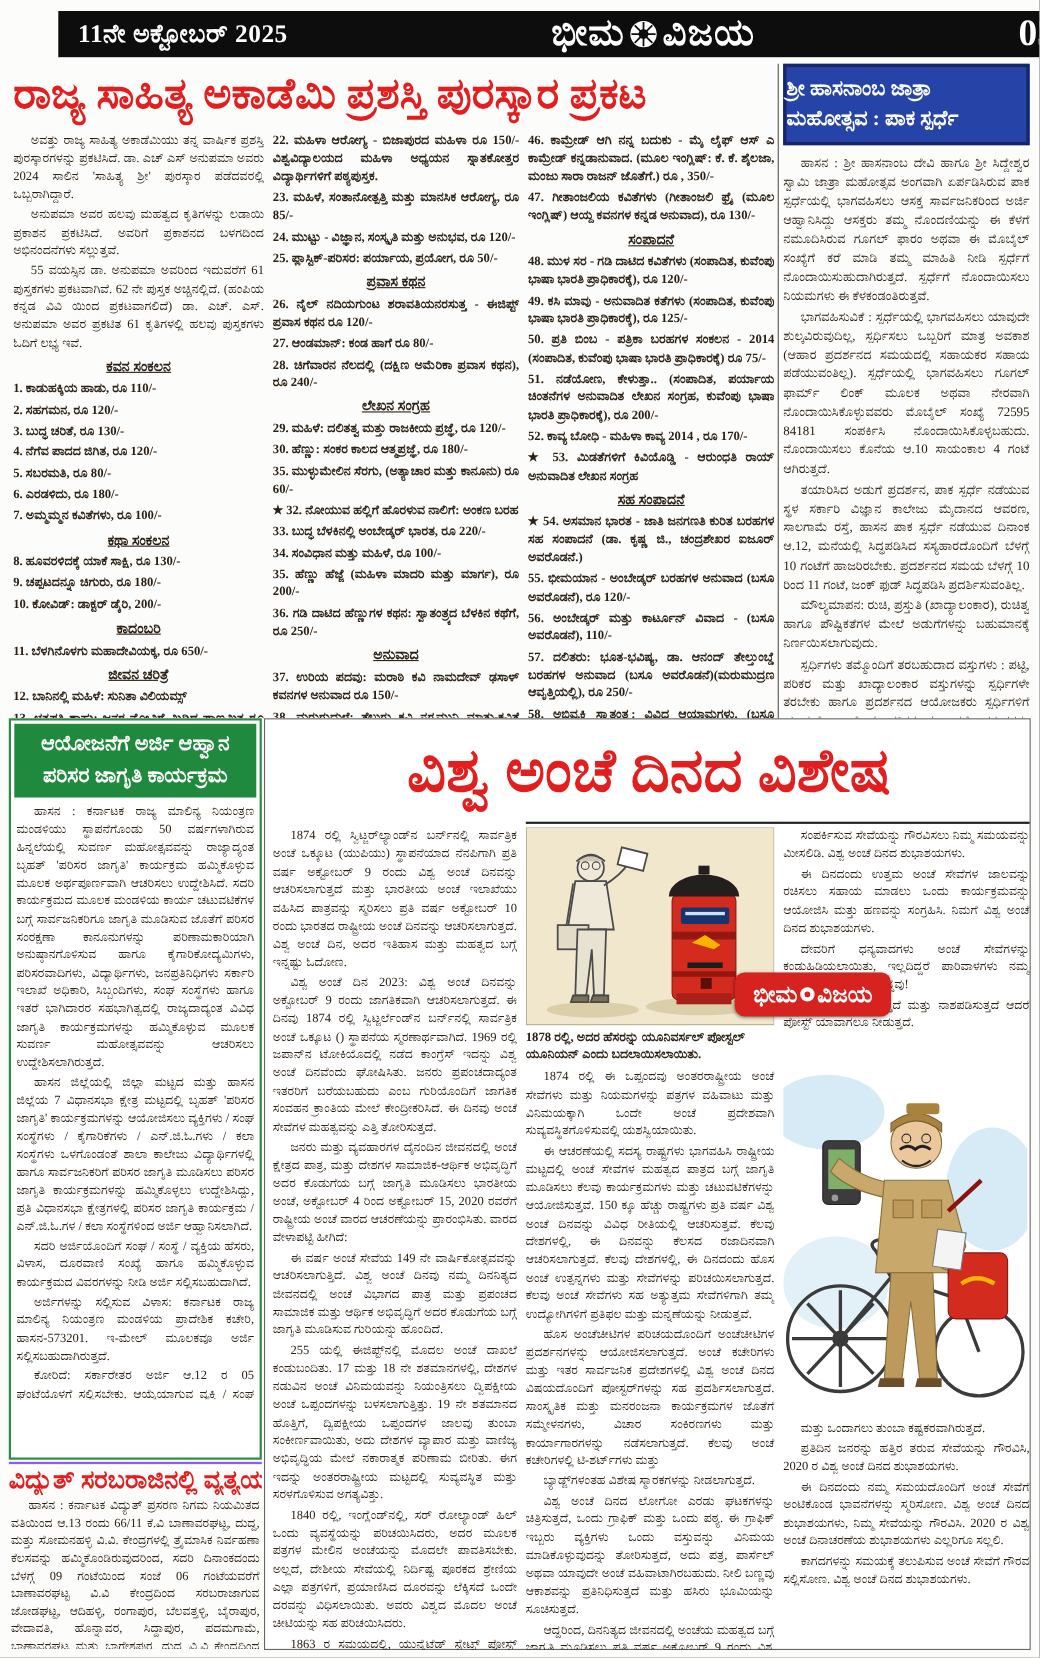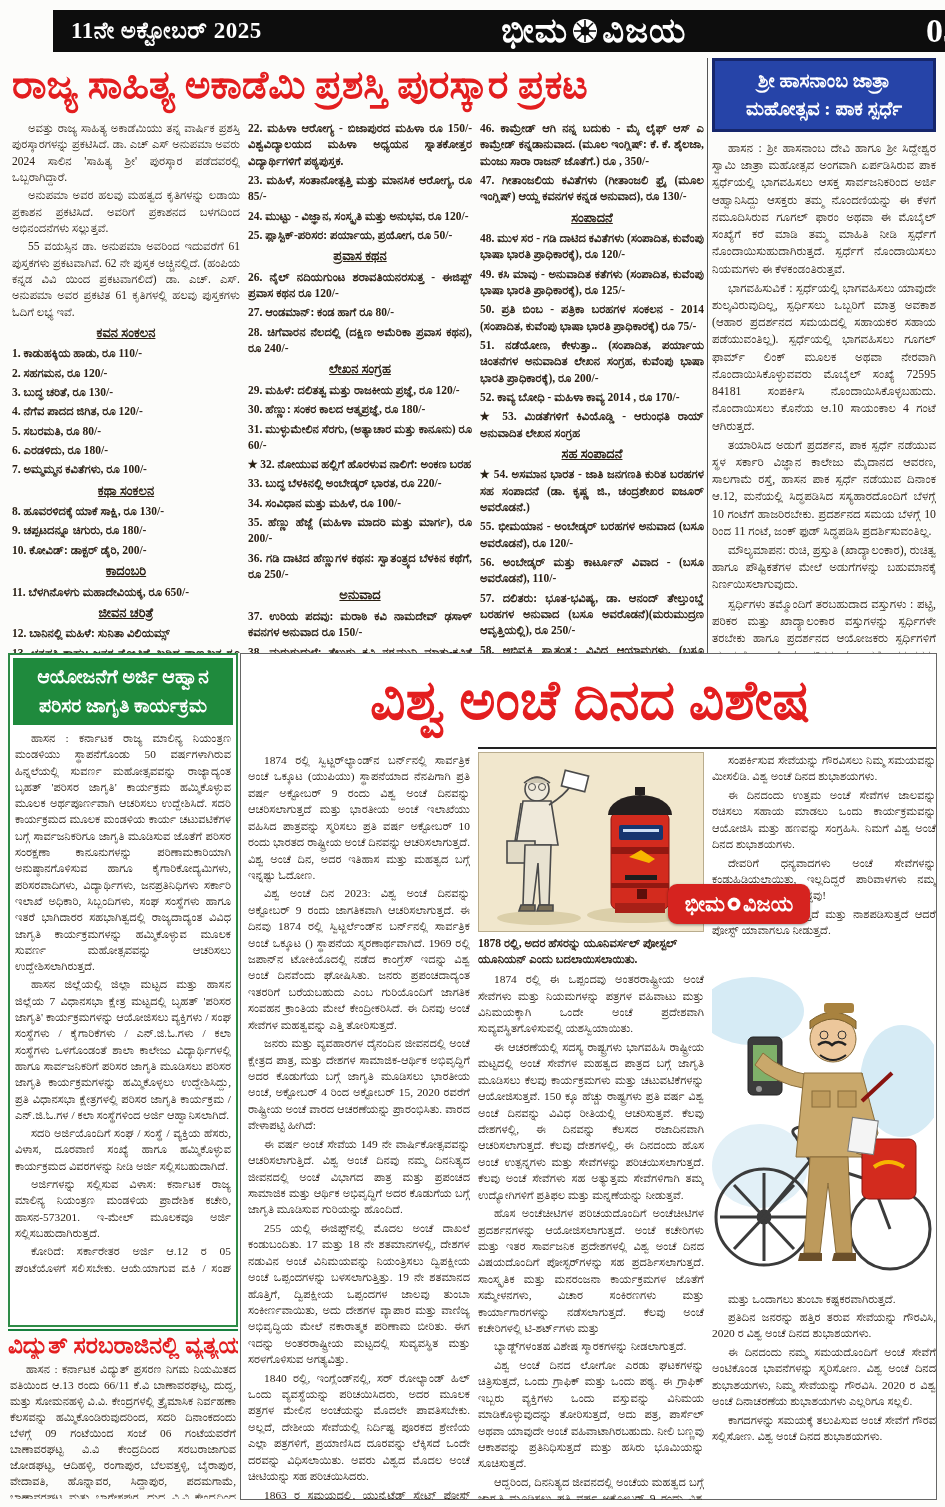--- a/index.html
+++ b/index.html
@@ -16,31 +16,31 @@
             font-weight:bold;white-space:nowrap;overflow:hidden;display:flex;align-items:center;}
   .col{position:absolute;top:120px;height:533px;overflow:hidden;font-size:11.5px;line-height:1.42;}
   .col1{left:12px;width:228px;} .col2{left:248px;width:224px;} .col3{left:480px;width:224px;}
   .vrule{position:absolute;background:#555;width:1px;}
   .b-p{text-indent:16px;text-align:justify;margin:0 0 2px;}
   .b-h{text-align:center;font-weight:bold;text-decoration:underline;font-size:13px;margin:4px 0 3px;}
   .b-li{text-align:justify;font-weight:600;margin:0 0 3px;}
   
   .hasanbox{position:absolute;left:712px;top:58px;width:224px;height:74px;background:#2644a8;
             border:3px solid #16266b;box-sizing:border-box;color:#fff;display:flex;flex-direction:column;
-            align-items:center;justify-content:center;font-weight:bold;font-size:19px;line-height:1.45;}
+            align-items:flex-start;justify-content:center;font-weight:bold;font-size:19px;line-height:1.45;}
   .hasanbody{position:absolute;left:712px;top:140px;width:224px;height:514px;overflow:hidden;
              font-size:11.8px;line-height:1.46;}
   
   .greenwrap{position:absolute;left:8px;top:653px;width:230px;height:674px;border:2px solid #2e8b46;
              box-sizing:border-box;background:#fff;}
   .greenhead{margin:3px;background:#1f8a3d;color:#fff;text-align:center;font-weight:bold;font-size:19px;
              line-height:1.5;padding:5px 2px;}
   .greenbody{padding:2px 5px;font-size:11.4px;line-height:1.43;height:540px;overflow:hidden;}
   
-  .vidyut{position:absolute;left:8px;top:1329px;width:230px;height:178px;border-top:2px solid #15803d;
+  .vidyut{position:absolute;left:8px;top:1329px;width:230px;height:178px;border-top:2px solid #8b5cf6;
           box-sizing:border-box;padding-top:2px;}
   .vidyuthead{color:#e31e1f;font-size:23px;font-weight:bold;text-align:center;white-space:nowrap;overflow:hidden;}
   .vidyutbody{font-size:11.3px;line-height:1.42;height:138px;overflow:hidden;padding:2px 2px 0 2px;}
   
   .postbox-area{position:absolute;left:240px;top:653px;width:697px;height:847px;border:1px solid #666;
                 box-sizing:border-box;background:#fff;}
   .posthead{position:absolute;left:245px;top:658px;width:690px;height:86px;color:#e31e1f;font-size:55px;
             font-weight:bold;text-align:center;white-space:nowrap;overflow:hidden;line-height:86px;}
   .headrule{position:absolute;left:478px;top:747px;width:458px;height:2px;background:#222;}
   .pcol{position:absolute;top:752px;height:748px;overflow:hidden;font-size:11.4px;line-height:1.44;}
@@ -104,21 +104,21 @@
       <div class="b-li">23. ಮಹಿಳೆ, ಸಂತಾನೋತ್ಪತ್ತಿ ಮತ್ತು ಮಾನಸಿಕ ಆರೋಗ್ಯ, ರೂ 85/-</div>
       <div class="b-li">24. ಮುಟ್ಟು - ವಿಜ್ಞಾನ, ಸಂಸ್ಕೃತಿ ಮತ್ತು ಅನುಭವ, ರೂ 120/-</div>
       <div class="b-li">25. ಪ್ಲಾಸ್ಟಿಕ್-ಪರಿಸರ: ಪರ್ಯಾಯ, ಪ್ರಯೋಗ, ರೂ 50/-</div>
       <div class="b-h">ಪ್ರವಾಸ ಕಥನ</div>
       <div class="b-li">26. ನೈಲ್ ನದಿಯಗುಂಟ ಶರಾವತಿಯನರಸುತ್ತ - ಈಜಿಪ್ಟ್ ಪ್ರವಾಸ ಕಥನ ರೂ 120/-</div>
       <div class="b-li">27. ಆಂಡಮಾನ್: ಕಂಡ ಹಾಗೆ ರೂ 80/-</div>
       <div class="b-li">28. ಚಿಗೆವಾರನ ನೆಲದಲ್ಲಿ (ದಕ್ಷಿಣ ಅಮೆರಿಕಾ ಪ್ರವಾಸ ಕಥನ), ರೂ 240/-</div>
       <div class="b-h">ಲೇಖನ ಸಂಗ್ರಹ</div>
       <div class="b-li">29. ಮಹಿಳೆ: ದಲಿತತ್ವ ಮತ್ತು ರಾಜಕೀಯ ಪ್ರಜ್ಞೆ, ರೂ 120/-</div>
       <div class="b-li">30. ಹೆಣ್ಣು: ಸಂಕರ ಕಾಲದ ಆತ್ಮಪ್ರಜ್ಞೆ, ರೂ 180/-</div>
-      <div class="b-li">31. ಮುಳ್ಳುಮೇಲಿನ ಸೆರಗು, (ಅತ್ಯಾಚಾರ ಮತ್ತು ಕಾನೂನು) ರೂ 60/-</div>
+      <div class="b-li">35. ಮುಳ್ಳುಮೇಲಿನ ಸೆರಗು, (ಅತ್ಯಾಚಾರ ಮತ್ತು ಕಾನೂನು) ರೂ 60/-</div>
       <div class="b-li">★ 32. ನೋಯುವ ಹಲ್ಲಿಗೆ ಹೊರಳುವ ನಾಲಿಗೆ: ಅಂಕಣ ಬರಹ</div>
       <div class="b-li">33. ಬುದ್ಧ ಬೆಳಕಿನಲ್ಲಿ ಅಂಬೇಡ್ಕರ್ ಭಾರತ, ರೂ 220/-</div>
       <div class="b-li">34. ಸಂವಿಧಾನ ಮತ್ತು ಮಹಿಳೆ, ರೂ 100/-</div>
       <div class="b-li">35. ಹೆಣ್ಣು ಹೆಜ್ಜೆ (ಮಹಿಳಾ ಮಾದರಿ ಮತ್ತು ಮಾರ್ಗ), ರೂ 200/-</div>
       <div class="b-li">36. ಗಡಿ ದಾಟಿದ ಹೆಣ್ಣುಗಳ ಕಥನ: ಸ್ವಾತಂತ್ರ್ಯದ ಬೆಳಕಿನ ಕಥೆಗೆ, ರೂ 250/-</div>
       <div class="b-h">ಅನುವಾದ</div>
       <div class="b-li">37. ಉರಿಯ ಪದವು: ಮರಾಠಿ ಕವಿ ನಾಮದೇವ್ ಢಸಾಳ್ ಕವನಗಳ ಅನುವಾದ ರೂ 150/-</div>
       <div class="b-li">38. ಮರುಗುದುಳೆ: ತೆಲುಗು ಕವಿ ನಗ್ನಮುನಿ ಮಾತು-ಕವಿತೆ ಅನುವಾದ ರೂ 40/-</div>
     </div>
   <div class="col col3">

